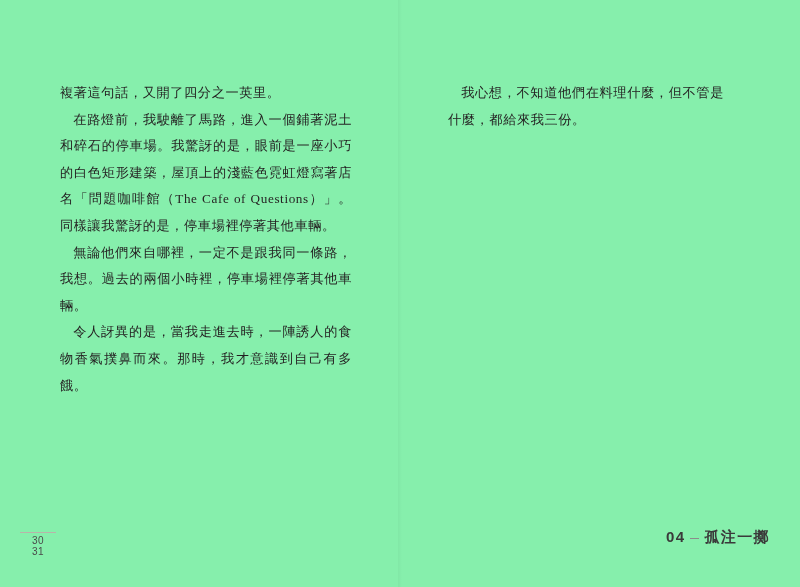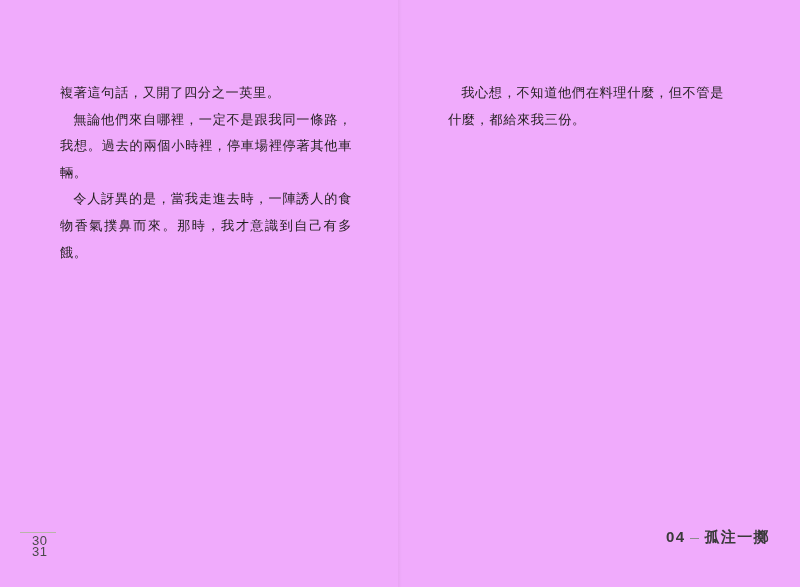--- a/index.html
+++ b/index.html
@@ -11,21 +11,21 @@
     height: 587px;
     background: #ffffff;
     font-family: "Liberation Serif", "DejaVu Serif", serif;
     color: #231f20;
     overflow: hidden;
   }
   .page {
     position: relative;
     width: 800px;
     height: 587px;
-    background: #f0abfc;
+    background: #86efac;
   }
   
   .gutter {
     position: absolute;
     top: 0;
     bottom: 0;
     left: 398px;
     width: 4px;
     background: linear-gradient(to right, rgba(0,0,0,0.035), rgba(0,0,0,0.0));
   }
@@ -59,21 +59,21 @@
     text-indent: 1em;
   }
   .col p.noindent {
     text-indent: 0;
   }
   
   .folio-left {
     position: absolute;
     left: 32px;
     bottom: 30px;
-    font-size: 13px;
+    font-size: 10px;
     line-height: 11px;
     letter-spacing: 0.5px;
     color: #4a4a4a;
     font-family: "Liberation Sans", sans-serif;
   }
   .folio-rule {
     position: absolute;
     left: 20px;
     bottom: 54px;
     width: 36px;
@@ -102,20 +102,21 @@
 </style>
 </head>
 <body>
 
 <div class="page">
   <div class="spread">
 
     <div class="leaf leaf-left">
       <div class="col">
         <p class="noindent">複著這句話，又開了四分之一英里。</p>
+        <p>在路燈前，我駛離了馬路，進入一個鋪著泥土和碎石的停車場。我驚訝的是，眼前是一座小巧的白色矩形建築，屋頂上的淺藍色霓虹燈寫著店名「問題咖啡館（The Cafe of Questions）」。同樣讓我驚訝的是，停車場裡停著其他車輛。</p>
         <p>無論他們來自哪裡，一定不是跟我同一條路，我想。過去的兩個小時裡，停車場裡停著其他車輛。</p>
         <p>令人訝異的是，當我走進去時，一陣誘人的食物香氣撲鼻而來。那時，我才意識到自己有多餓。</p>
       </div>
       <div class="folio-rule"></div>
       <div class="folio-left">
         <div>30</div>
         <div>31</div>
       </div>
     </div>
 

